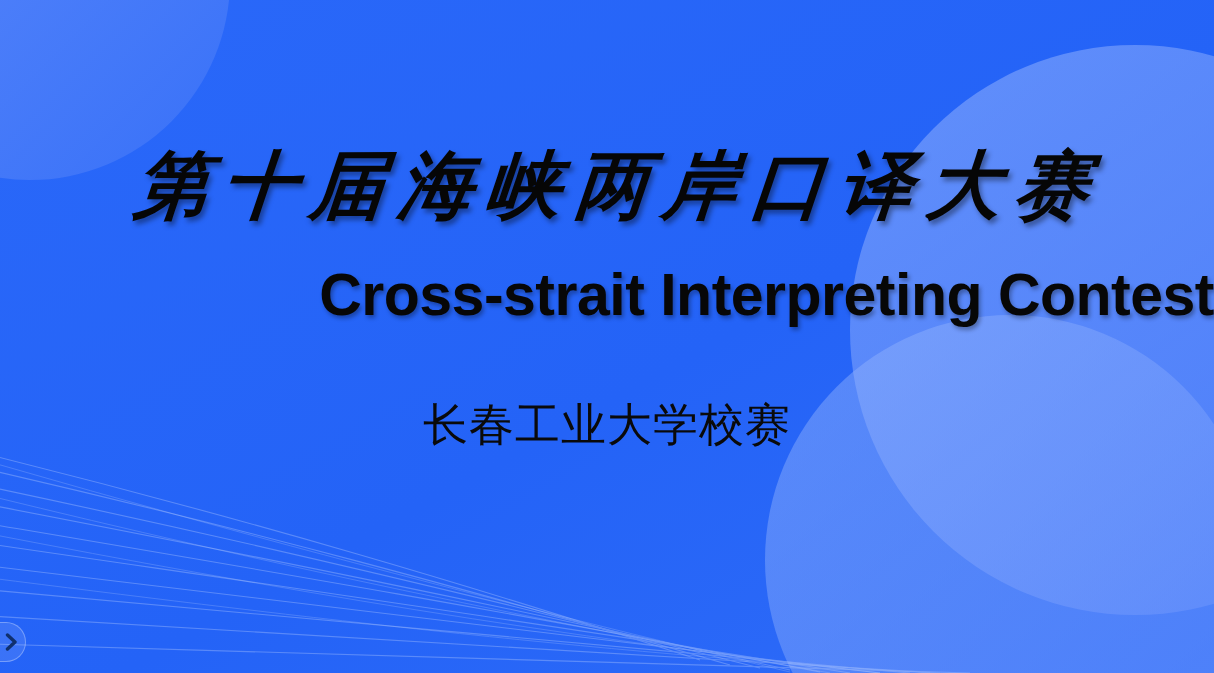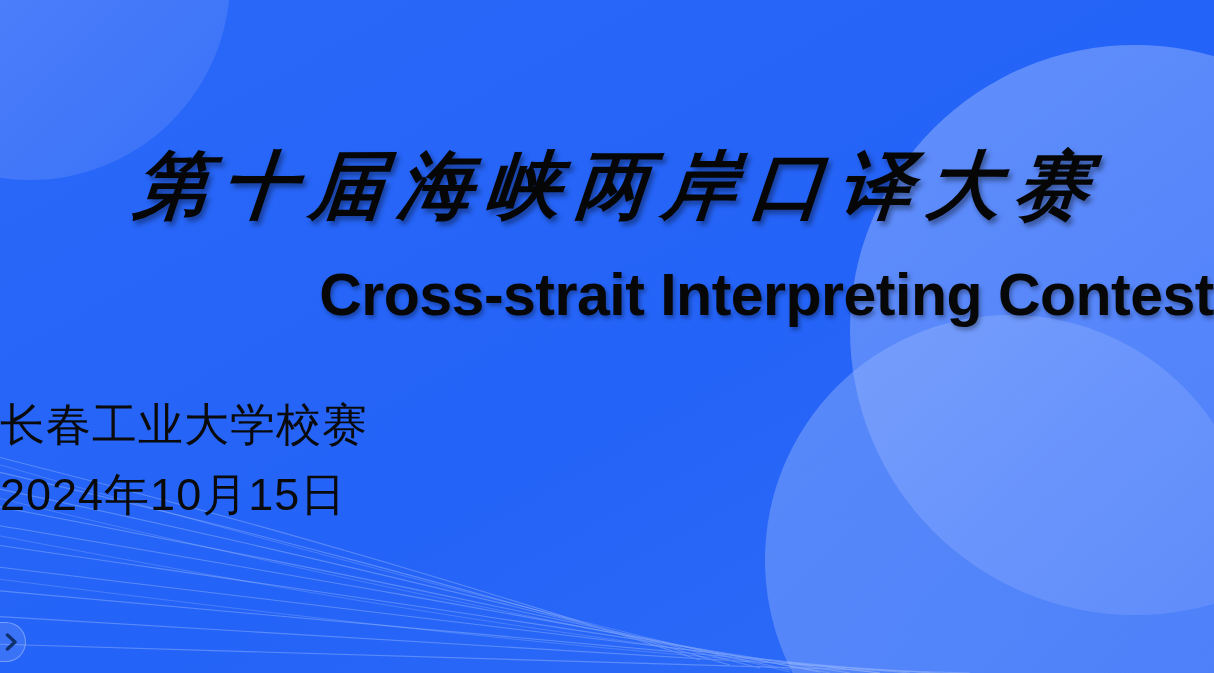--- a/index.html
+++ b/index.html
@@ -51,20 +51,21 @@
     font-weight:700;
     letter-spacing:-0.5px;
     color:#070707;
     line-height:1.15;
     text-shadow:2px 3px 4px rgba(0,0,0,0.33);
     white-space:nowrap;
   }
   .subline {
     position:absolute;
     left:0; right:0;
+    text-align:center;
     font-size:45px;
     font-weight:400;
     color:#0a0a0a;
     line-height:1.2;
     letter-spacing:1px;
     white-space:nowrap;
   }
   .subline-1 { top:398px; }
   .subline-2 { top:468px; }
 
@@ -147,21 +148,20 @@
     </svg>
   </div>
 
   <div class="content">
     <div class="title-cn">第十届海峡两岸口译大赛</div>
 
     <div class="title-en">Cross-strait Interpreting Contest</div>
 
     <div class="subline subline-1">长春工业大学校赛</div>
 
-    <div class="subline subline-2">2024年10月15日</div>
   </div>
 
   <div class="nav-next">
     <span>
       <svg width="13" height="18" viewBox="0 0 13 18" aria-hidden="true">
         <path d="M2.5 2 L10 9 L2.5 16" fill="none" stroke="#10306e" stroke-width="3.4" stroke-linecap="round" stroke-linejoin="round"></path>
       </svg>
     </span>
   </div>
 

